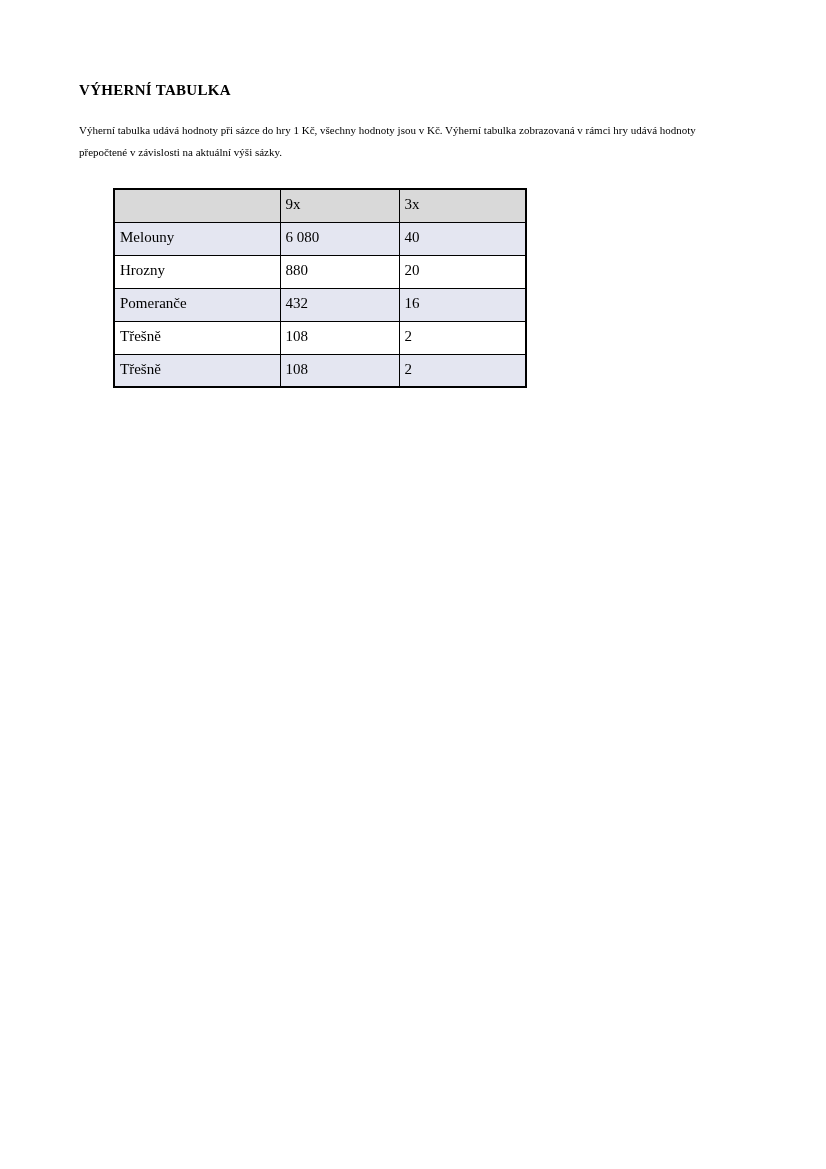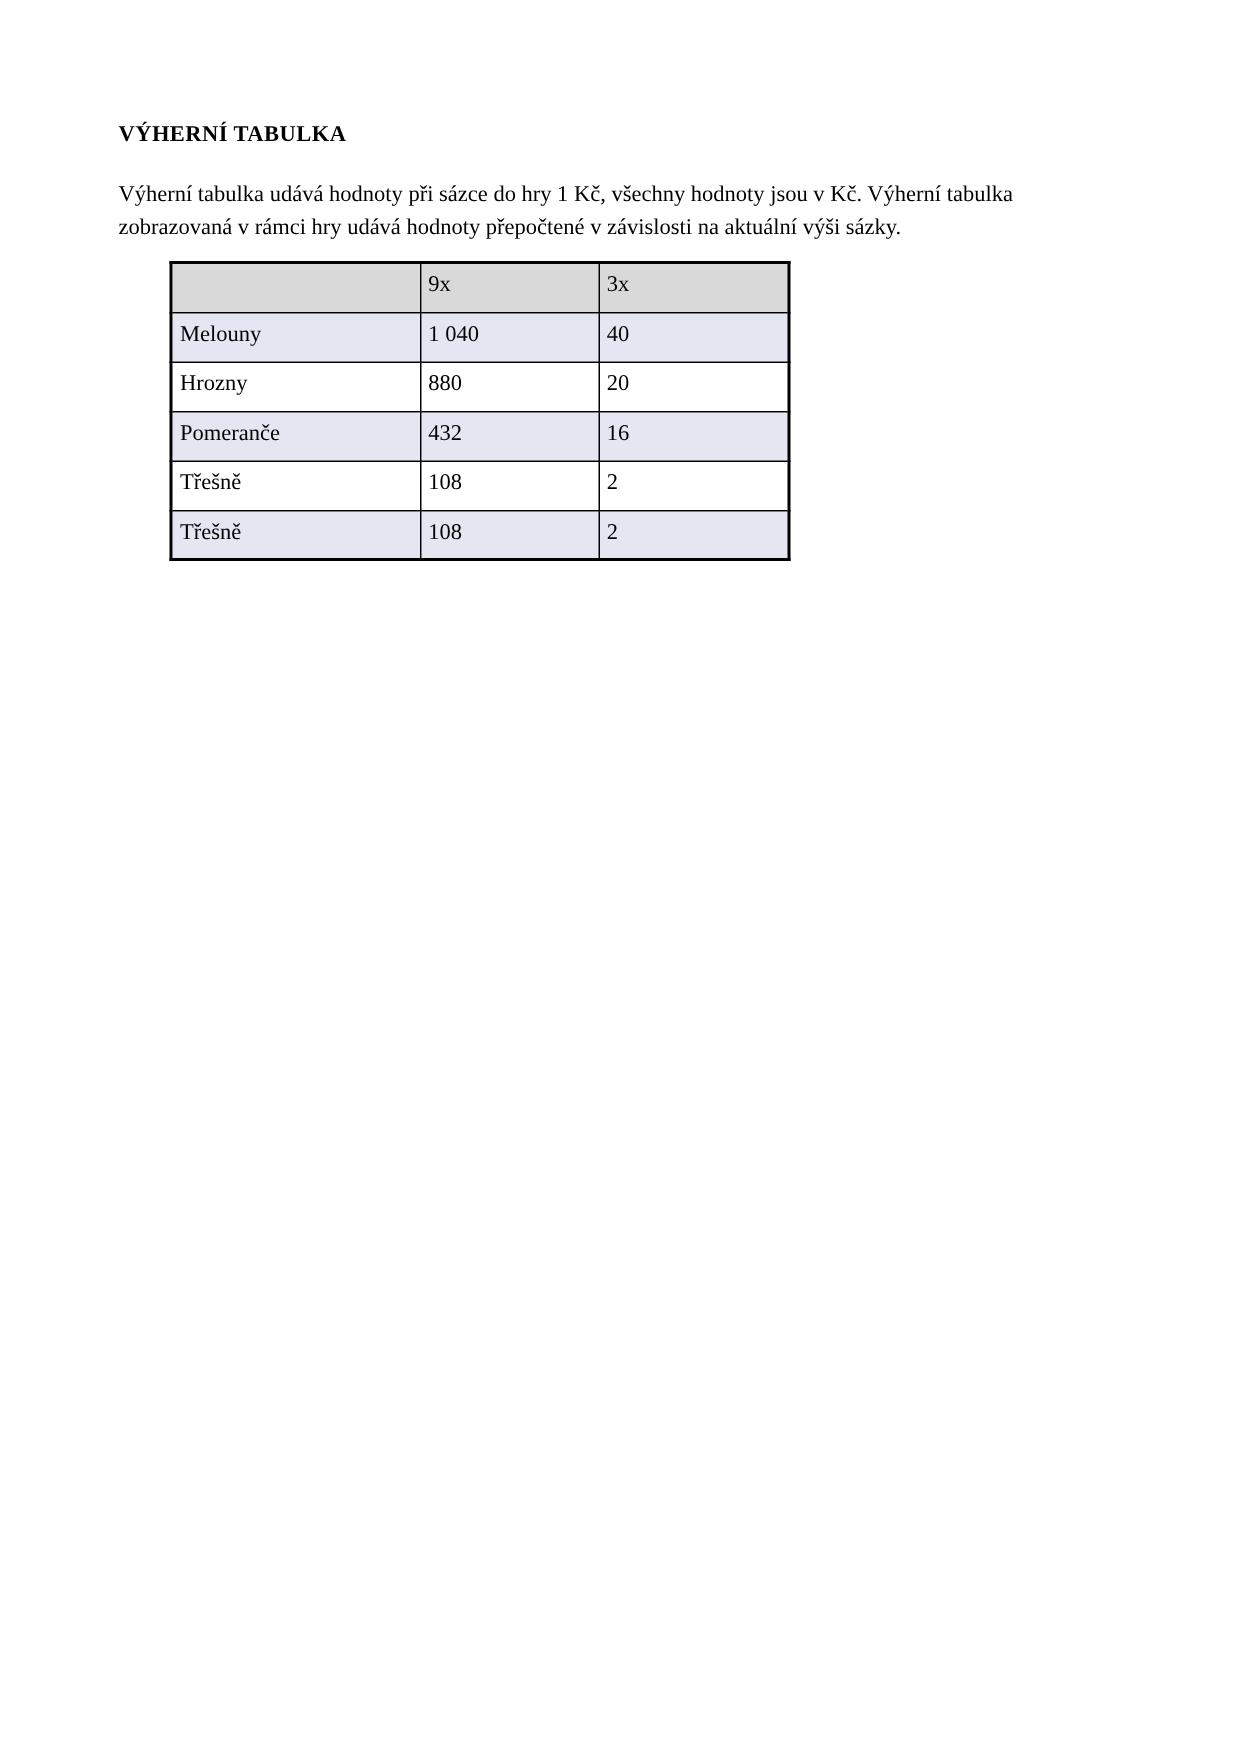--- a/index.html
+++ b/index.html
@@ -23,25 +23,25 @@
   .doc-title {
     margin: 0;
     font-size: 15px;
     line-height: 17px;
     font-weight: bold;
     letter-spacing: 0.3px;
   }
   .doc-intro {
     margin: 20px 0 0 0;
     max-width: 672px;
-    font-size: 15px;
+    font-size: 11px;
     line-height: 22px;
   }
   table.payout {
-    margin: 11px 0 0 34px;
+    margin: 25px 0 0 34px;
     border-collapse: collapse;
     table-layout: fixed;
     width: 412px;
     border: 2px solid #000000;
     font-size: 15px;
   }
   table.payout col.c-symbol { width: 166px; }
   table.payout col.c-nine   { width: 119px; }
   table.payout col.c-three  { width: 127px; }
   table.payout th,
@@ -84,21 +84,21 @@
     <thead>
       <tr>
         <th></th>
         <th>9x</th>
         <th>3x</th>
       </tr>
     </thead>
     <tbody>
       <tr>
         <td>Melouny</td>
-        <td>1 040</td>
+        <td>6 080</td>
         <td>40</td>
       </tr>
       <tr>
         <td>Hrozny</td>
         <td>880</td>
         <td>20</td>
       </tr>
       <tr>
         <td>Pomeranče</td>
         <td>432</td>

